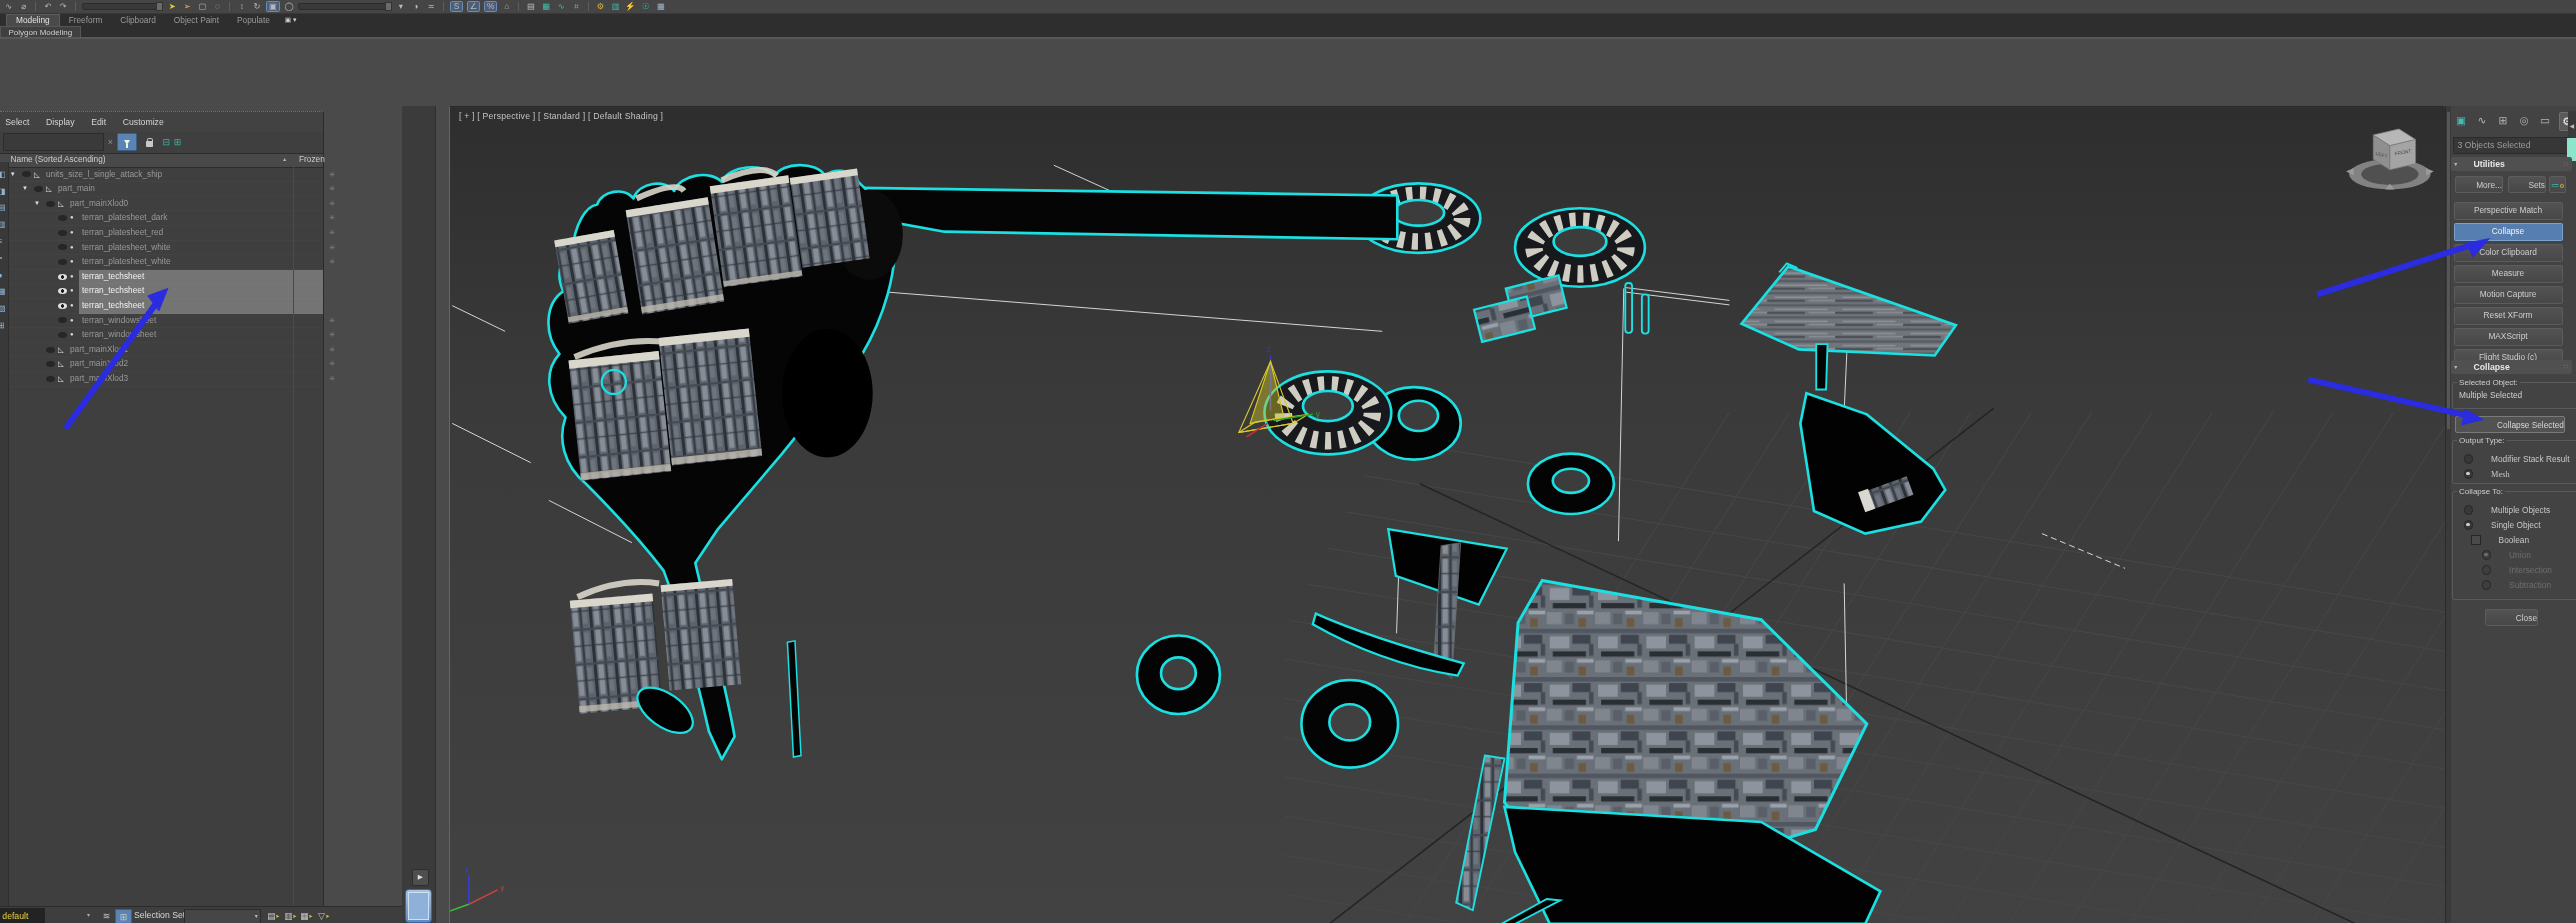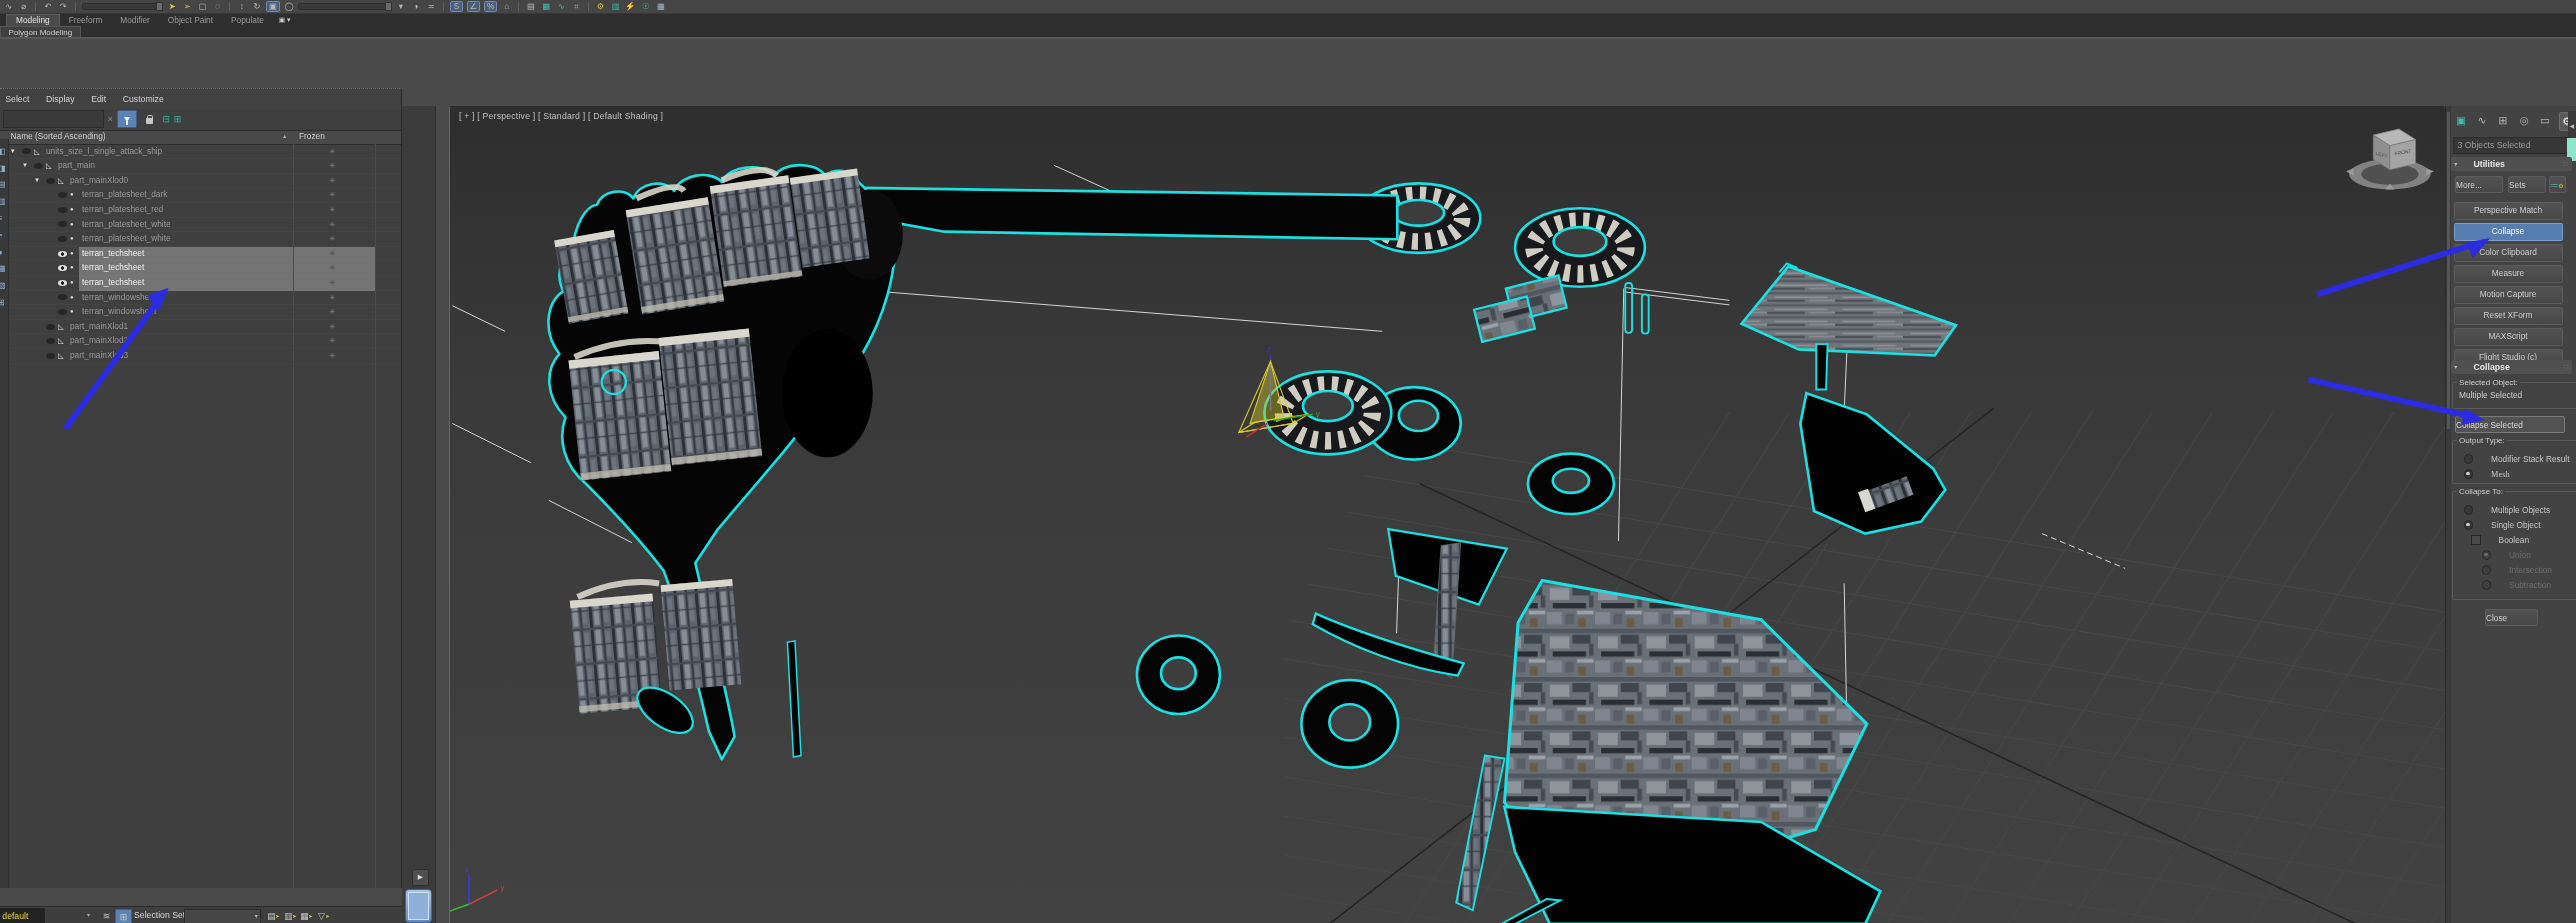--- a/index.html
+++ b/index.html
@@ -17,21 +17,21 @@
   .ribbon-tabs{position:absolute;left:0;top:13.6px;width:2576px;height:12px;background:#2e2e2e;
                display:flex;align-items:stretch;padding-left:6px}
   .rtab{font-size:8.3px;color:#9a9a9a;padding:0 9px;display:flex;align-items:center}
   .rtab.active{background:#4a4a4a;color:#e2e2e2;border:0.8px solid #5c5c5c;border-bottom:none}
   .rtab-menu{font-size:6.8px;color:#cfcfcf;display:flex;align-items:center;gap:1.5px;padding:0 6px}
   .ribbon-panelrow{position:absolute;left:0;top:26px;width:2576px;height:11.3px;background:#2e2e2e}
   .polytab{position:absolute;left:0;top:0;height:10.6px;padding:0 7.5px;background:#404040;border:0.8px solid #565656;
            font-size:8px;color:#cfcfcf;display:flex;align-items:center;white-space:nowrap}
   .ribbon-sep{position:absolute;top:37px;left:0;width:2576px;height:1.5px;background:#585858}
   
-  .explorer{position:absolute;left:0;top:88px;width:402px;height:800px;background:#3f3f3f;
+  .explorer{position:absolute;left:0;top:111px;width:324px;height:800px;background:#3f3f3f;
             border-right:0.8px solid #2b2b2b;border-top:1.5px dotted #707070;box-sizing:border-box}
   .ex-menu{height:19.6px;display:flex;align-items:center;padding-left:5.3px;background:#424242}
   .ex-menu span{font-size:8.7px;color:#d4d4d4;margin-right:16.6px}
   .ex-search{height:21px;display:flex;align-items:center;padding-left:3px;gap:3.8px}
   .ex-input{width:95px;height:13.6px;background:#3a3a3a;border:0.8px solid #2c2c2c;color:#ccc;font-size:8.3px}
   .ex-clear{color:#8f8f8f;font-size:9px}
   .iconbtn{width:18px;height:16.6px;border-radius:1.5px;display:flex;align-items:center;justify-content:center;flex:none}
   .blue{background:#5b84b4;border:0.8px solid #3c5f88}
   .funnel{width:0;height:0;border-left:3.8px solid transparent;border-right:3.8px solid transparent;border-top:5.3px solid #e8f4e8;position:relative}
   .funnel::after{content:"";position:absolute;left:-0.8px;top:-0.8px;width:1.5px;height:4.5px;background:#e8f4e8}
@@ -91,21 +91,21 @@
   .cp-collapse{position:absolute;right:0;top:5.3px;width:8.3px;height:29px;background:#3a3a3a;color:#bbb;
                font-size:6px;display:flex;align-items:center;justify-content:center}
   .cp-field{position:absolute;left:6.8px;top:31px;width:110px;height:15px;background:#373737;border:0.8px solid #2b2b2b;
             color:#9c9c9c;font-size:8.7px;line-height:15px;padding-left:3.8px}
   .cp-swatch{position:absolute;right:0;top:32px;width:9px;height:22.6px;background:#8de4cc}
   .rollhdr{position:absolute;left:4.5px;width:121px;height:14.3px;background:#505050;border-radius:2.3px;
            font-size:8.7px;font-weight:bold;color:#e8e8e8;line-height:14.3px;padding-left:23px;box-sizing:border-box}
   .rollhdr::before{content:"▾";position:absolute;left:3.8px;top:0;font-size:6px;font-weight:normal;color:#bbb}
   .rollhdr i{position:absolute;right:3.8px;top:0;font-style:normal;font-weight:normal;font-size:6.8px;color:#8a8a8a}
   .btn{background:linear-gradient(#535353,#474747);border:0.8px solid #5c5c5c;border-radius:2px;color:#cfcfcf;
-       font-size:8.3px;text-align:left;position:absolute;box-sizing:border-box}
+       font-size:8.3px;text-align:right;position:absolute;box-sizing:border-box}
   .btn.def{border-color:#7a7a7a;background:#525252;color:#d8d8d8}
   .ubtns{position:absolute;left:7.5px;top:96px;width:109px;display:flex;flex-direction:column;gap:3px}
   .ubtns .b{position:relative;height:16px;line-height:15px;background:linear-gradient(#535353,#474747);
             border:0.8px solid #5c5c5c;border-radius:1.5px;color:#cfcfcf;font-size:8.3px;text-align:center}
   .ubtns .b.hl{background:#567eb0;border-color:#7aa0cc;color:#f4f4f4}
   .grp{position:absolute;left:6px;width:136px;border:0.8px solid #5a5a5a;border-radius:2.3px;box-sizing:border-box}
   .grp>label{position:absolute;top:-5.3px;left:3.8px;background:#434343;padding:0 2.3px;font-size:8px;color:#cfcfcf}
   .radio-row{display:flex;align-items:flex-end;height:15px;gap:18px;font-size:8.3px;color:#c8c8c8}
   .radio{width:7.5px;height:7.5px;border-radius:50%;background:#383838;border:0.8px solid #262626;position:relative;flex:none}
   .radio.on::after{content:"";position:absolute;left:1.5px;top:1.5px;width:3.8px;height:3.8px;border-radius:50%;background:#cecece}
@@ -160,21 +160,21 @@
       <span class="tbi" style="color: rgb(217, 180, 60);">⚙</span>
       <span class="tbi" style="color: rgb(63, 189, 176);">▥</span>
       <span class="tbi" style="color: rgb(63, 189, 176);">⚡</span>
       <span class="tbi" style="color: rgb(63, 189, 176);">☉</span>
       <span class="tbi" style="color: rgb(159, 182, 207);">▦</span>
     </div>
 
   <div class="ribbon-tabs">
       <div class="rtab active">Modeling</div>
       <div class="rtab">Freeform</div>
-      <div class="rtab">Modifier</div>
+      <div class="rtab">Clipboard</div>
       <div class="rtab">Object Paint</div>
       <div class="rtab">Populate</div>
       <div class="rtab-menu">▣ ▾</div>
     </div>
   <div class="ribbon-panelrow">
     <div class="polytab">Polygon Modeling</div>
   </div>
   <div class="ribbon-sep"></div>
 
   <div class="explorer">

